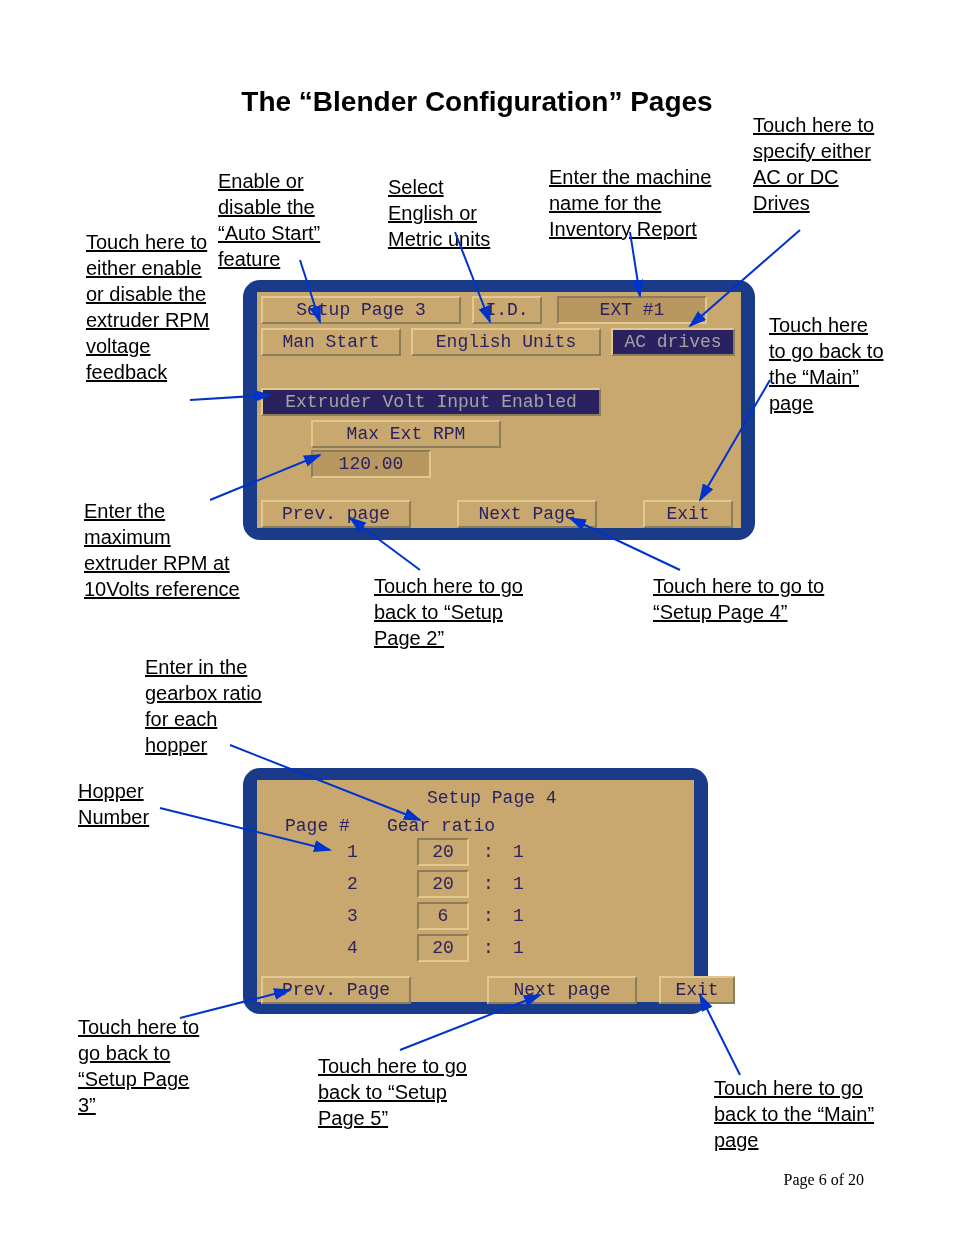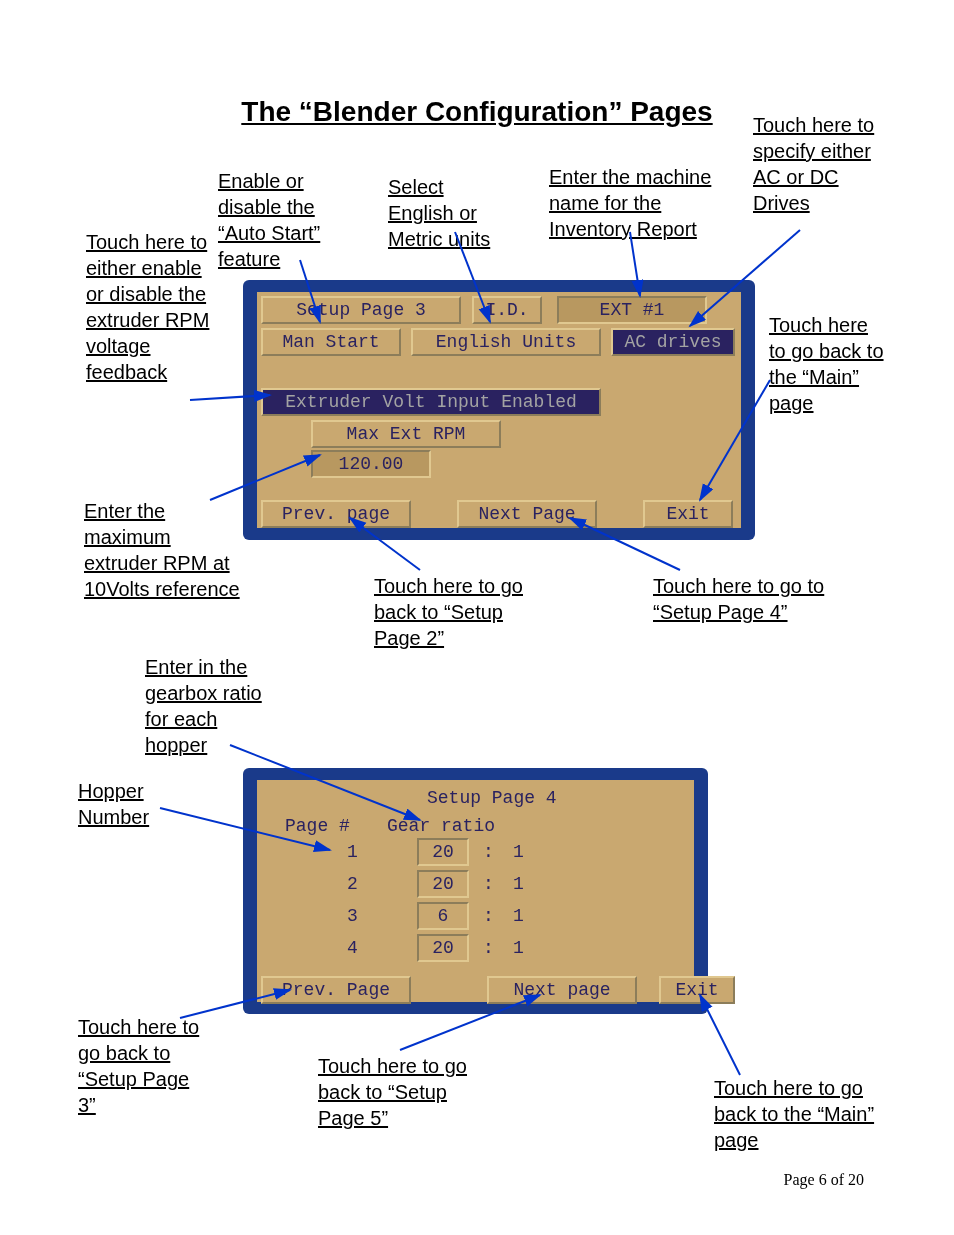--- a/index.html
+++ b/index.html
@@ -11,36 +11,34 @@
     position: relative;
     color: #000;
   }
   .page-title {
     position: absolute;
     top: 86px;
     left: 0; right: 0;
     text-align: center;
     font-size: 28px;
     font-weight: bold;
-    text-decoration: underline;
-    margin-top: 10px;
   }
   .ann {
     position: absolute;
     font-size: 20px;
     font-weight: normal;
     text-decoration: underline;
     line-height: 1.3;
     max-width: 200px;
   }
   
   .screen {
     position: absolute;
     background: #1a3a8a;
-    border-radius: 6px;
+    border-radius: 17px;
     padding: 12px 14px;
   }
   .crt {
     width: 100%;
     height: 100%;
     background: #c9a870;
     position: relative;
     font-family: "Courier New", monospace;
     color: #2a2260;
     font-size: 18px;

